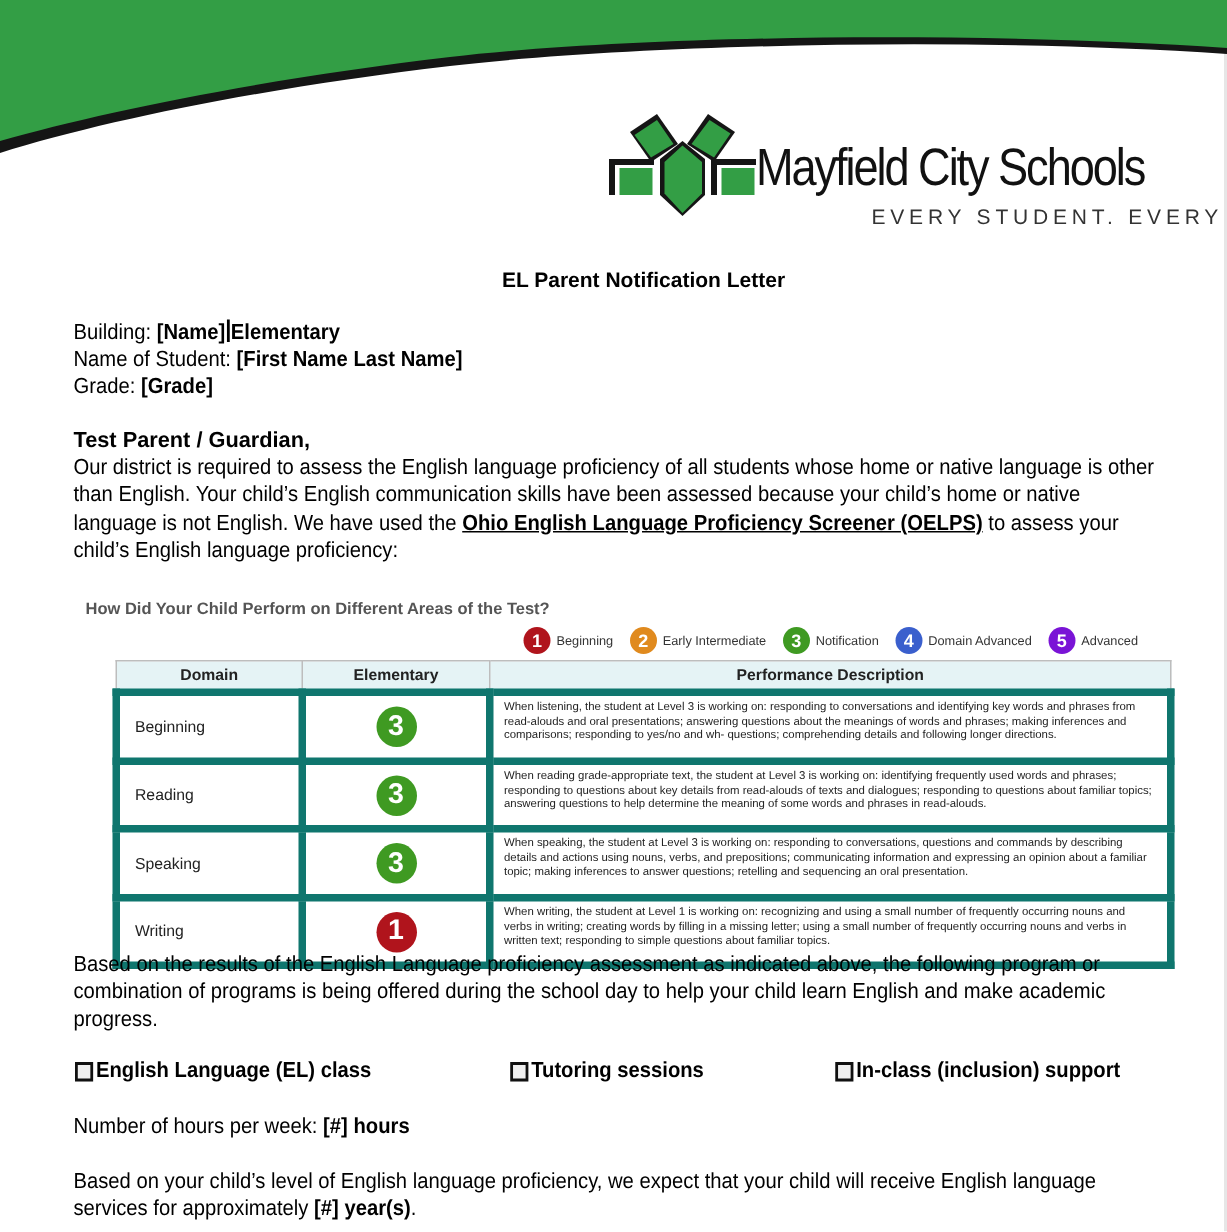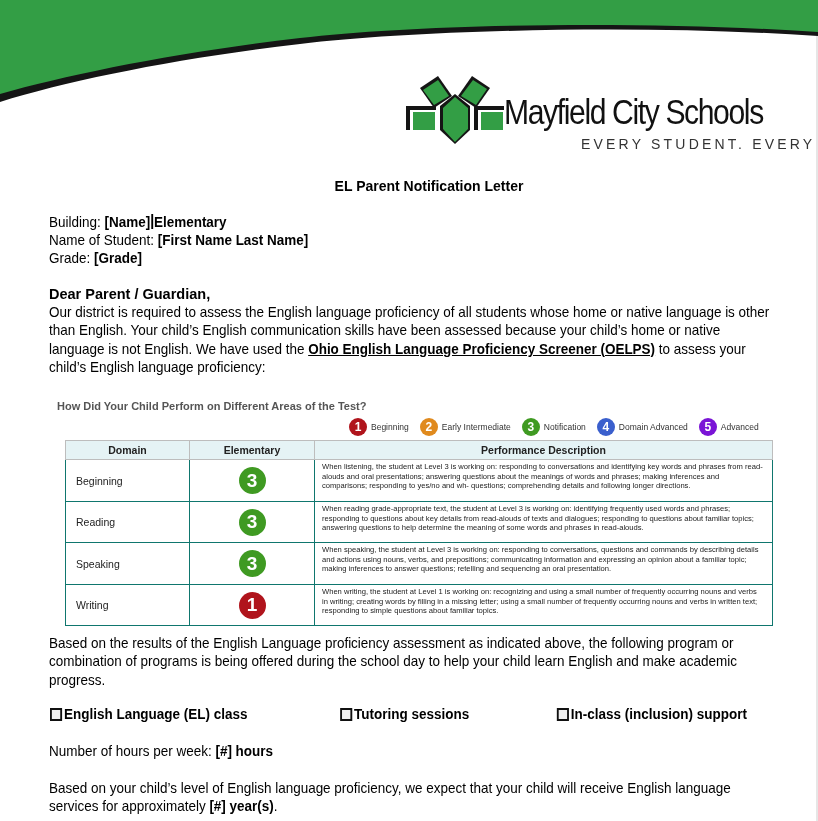--- a/index.html
+++ b/index.html
@@ -14,23 +14,23 @@
   .cond { transform: scaleX(0.93); transform-origin: left top; }
   b { font-weight: bold; }
   .cursor { display: inline-block; width: 2px; height: 15px; background: #000; vertical-align: -2px; margin: 0 1px; }
   .para { position: absolute; left: 49px; width: 780px; font-size: 14.5px; line-height: 18.3px; transform: scaleX(0.93); transform-origin: left top; }
   .link { font-weight: bold; text-decoration: underline; }
   .test-title { position: absolute; left: 57px; top: 400px; font-size: 11px; font-weight: bold; color: #555; }
   .legend { position: absolute; top: 417px; left: 349px; height: 20px; display: flex; align-items: center; font-size: 8.5px; color: #333; }
   .legend-item { display: flex; align-items: center; margin-right: 11px; }
   .legend-item:last-child { margin-right: 0; }
   .lvl-dot { width: 18px; height: 18px; border-radius: 50%; color: #fff; font-weight: bold; font-size: 12px; display: flex; align-items: center; justify-content: center; margin-right: 4px; }
-  table.perf { position: absolute; left: 65px; top: 440px; border-collapse: collapse; width: 708px; table-layout: fixed; }
+  table.perf { position: absolute; left: 75px; top: 440px; border-collapse: collapse; width: 708px; table-layout: fixed; }
   table.perf th { background: #e5f3f5; font-size: 10.5px; font-weight: bold; height: 18px; border: 1px solid #bdbdbd; color: #222; padding: 0; }
-  table.perf td { border: 1px solid #0f766e; font-size: 10.5px; color: #222; padding: 0; }
+  table.perf td { border: 5px solid #0f766e; font-size: 10.5px; color: #222; padding: 0; }
   td.domain-cell { padding-left: 10px !important; height: 39px; }
   td.perf-cell { text-align: center; }
   td.desc-cell { font-size: 7.6px !important; line-height: 9.6px; padding: 2px 8px 2px 7px !important; vertical-align: top; color: #222; }
   .big-dot { width: 27px; height: 27px; border-radius: 50%; color: #fff; font-weight: bold; font-size: 19px; display: inline-flex; align-items: center; justify-content: center; }
   .cb-row { position: absolute; top: 706px; left: 50px; width: 730px; height: 20px; font-size: 14.5px; font-weight: bold; }
   .cb { position: absolute; display: flex; align-items: center; white-space: nowrap; }
   .box { width: 13px; height: 13px; border: 2px solid #111; background: #f0f0f0; margin-right: 2px; box-sizing: border-box; }
 </style>
 </head>
 <body>
@@ -72,21 +72,21 @@
   </div>
   <div class="txt cond" style="top:231px;">
     <span>Name of Student:</span>
     <b>[First Name Last Name]</b>
   </div>
   <div class="txt cond" style="top:249px;">
     <span>Grade:</span>
     <b>[Grade]</b>
   </div>
 
-  <div class="txt" style="top:285px; font-weight:bold;">Dear Parent / Guardian,</div>
+  <div class="txt" style="top:285px; font-weight:bold;">Test Parent / Guardian,</div>
 
   <div class="para" style="top:303px;"><span>Our district is required to assess the English language proficiency of all students whose home or native language is other than English. Your child’s English communication skills have been assessed because your child’s home or native language is not English. We have used the </span><span class="link">Ohio English Language Proficiency Screener (OELPS)</span><span> to assess your child’s English language proficiency:</span></div>
 
   <div class="test-title">How Did Your Child Perform on Different Areas of the Test?</div>
 
   <div class="legend">
     <div class="legend-item">
       <span class="lvl-dot" style="background:#b0141c">1</span>
       <span>Beginning</span>
     </div>

